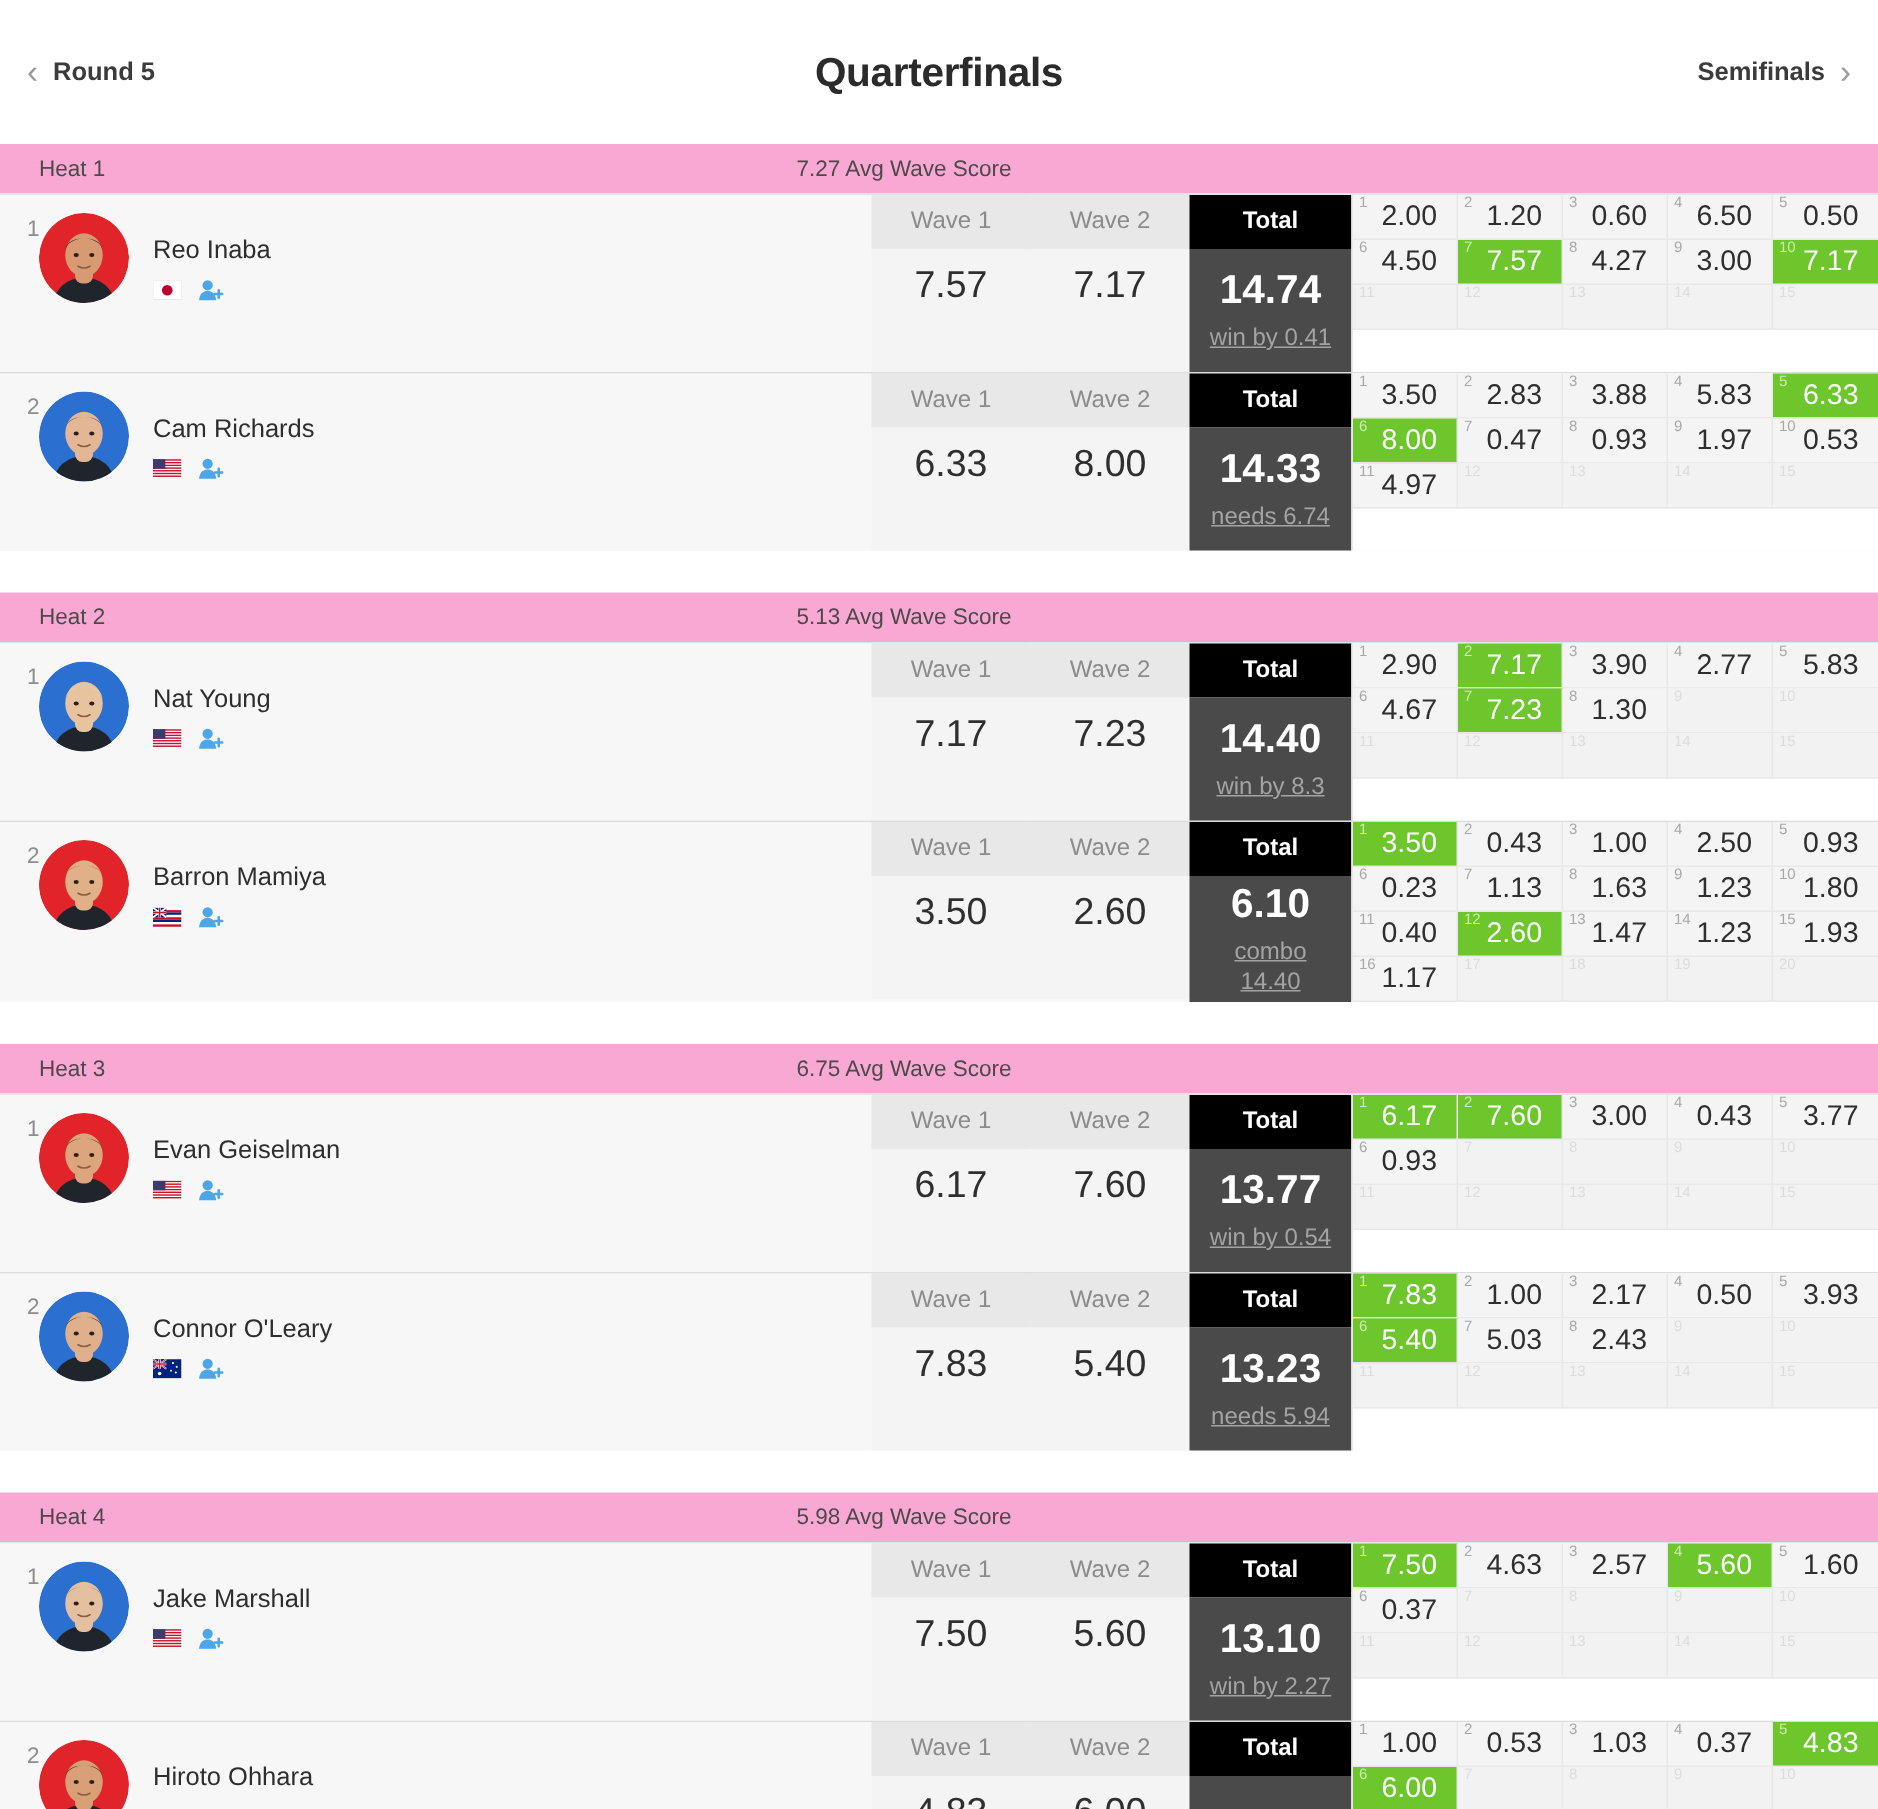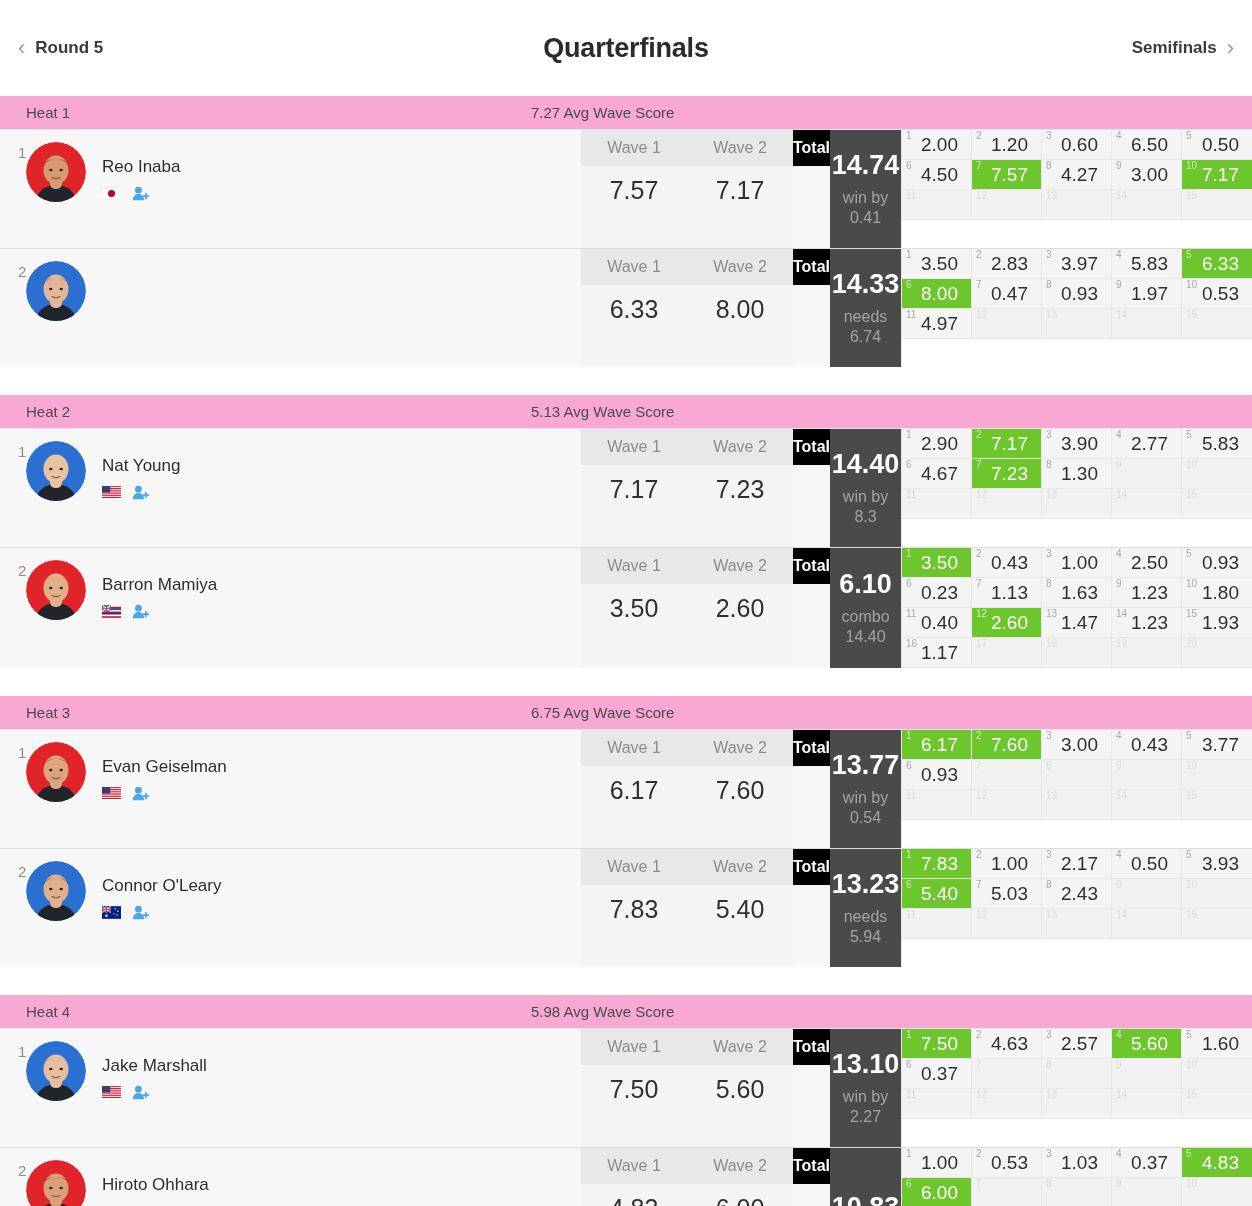--- a/index.html
+++ b/index.html
@@ -154,22 +154,23 @@
     padding-top: 0;
     flex: 1;
   }
   .tot-note {
     font-size: 16px;
     font-weight: normal;
     color: #a3a3a3;
     margin-top: 7px;
     line-height: 1.25;
     text-align: center;
-  }
-  .total-stack { display: flex; flex-direction: row; flex: 1; justify-content: flex-end; }
+    text-decoration: underline;
+  }
+  .total-stack { display: flex; flex-direction: column; flex: 1; justify-content: flex-end; }
 
   
   .wave-grid {
     flex: 1;
     display: grid;
     grid-template-columns: repeat(5, 1fr);
     align-content: start;
     background: #ffffff;
     border-left: 1px solid #e8e8e8;
   }
@@ -343,20 +344,41 @@
             <svg class="face" viewBox="0 0 46 52">
               <ellipse cx="23" cy="52" rx="20" ry="17" fill="#20242b"></ellipse>
               <rect x="17" y="27" width="12" height="12" rx="5" fill="#e3b795"></rect>
               <ellipse cx="23" cy="20" rx="12.5" ry="14.5" fill="#e3b795"></ellipse>
               <path d="M10.5 18 C10.5 6 35.5 6 35.5 18 C35.5 12 31 9 23 9 C15 9 10.5 12 10.5 18 Z" fill="#6b5438"></path>
               <ellipse cx="17.8" cy="20" rx="1.7" ry="1.3" fill="#2a2018"></ellipse>
               <ellipse cx="28.2" cy="20" rx="1.7" ry="1.3" fill="#2a2018"></ellipse>
               <path d="M19 27.5 Q23 29.8 27 27.5" stroke="#8a5c42" stroke-width="1.1" fill="none" stroke-linecap="round"></path>
             </svg>
           </div>
+          <div class="ath-meta">
+            <div class="ath-name">Cam Richards</div>
+            <div class="ath-sub">
+              <svg class="flag" viewBox="0 0 30 20">
+                <rect width="30" height="20" fill="#fff"></rect>
+                <rect y="0" width="30" height="1.5" fill="#c8102e"></rect>
+                <rect y="2.85" width="30" height="1.5" fill="#c8102e"></rect>
+                <rect y="5.7" width="30" height="1.5" fill="#c8102e"></rect>
+                <rect y="8.55" width="30" height="1.5" fill="#c8102e"></rect>
+                <rect y="11.4" width="30" height="1.5" fill="#c8102e"></rect>
+                <rect y="14.25" width="30" height="1.5" fill="#c8102e"></rect>
+                <rect y="17.1" width="30" height="1.5" fill="#c8102e"></rect>
+                <rect width="13" height="10" fill="#3c3b6e"></rect>
+              </svg>
+              <svg class="adduser" viewBox="0 0 20 18">
+                <circle cx="7.5" cy="5" r="4.1" fill="#4da6e8"></circle>
+                <path d="M0.6 17 C1.2 11.6 4 9.6 7.5 9.6 C11 9.6 13.8 11.6 14.4 17 Z" fill="#4da6e8"></path>
+                <path d="M16.4 9 v6 M13.4 12 h6" stroke="#4da6e8" stroke-width="2.1" stroke-linecap="round"></path>
+              </svg>
+            </div>
+          </div>
         </div>
         <div class="ath-scores">
           <div class="sc-col">
             <div class="hd">Wave 1</div>
             <div class="vl">6.33</div>
           </div>
           <div class="sc-col">
             <div class="hd">Wave 2</div>
             <div class="vl">8.00</div>
           </div>
@@ -374,21 +396,21 @@
           <div class="wcell">
             <span class="idx">1</span>
             <span>3.50</span>
           </div>
           <div class="wcell">
             <span class="idx">2</span>
             <span>2.83</span>
           </div>
           <div class="wcell">
             <span class="idx">3</span>
-            <span>3.97</span>
+            <span>3.88</span>
           </div>
           <div class="wcell">
             <span class="idx">4</span>
             <span>5.83</span>
           </div>
           <div class="wcell counted">
             <span class="idx">5</span>
             <span>6.33</span>
           </div>
           <div class="wcell counted">

